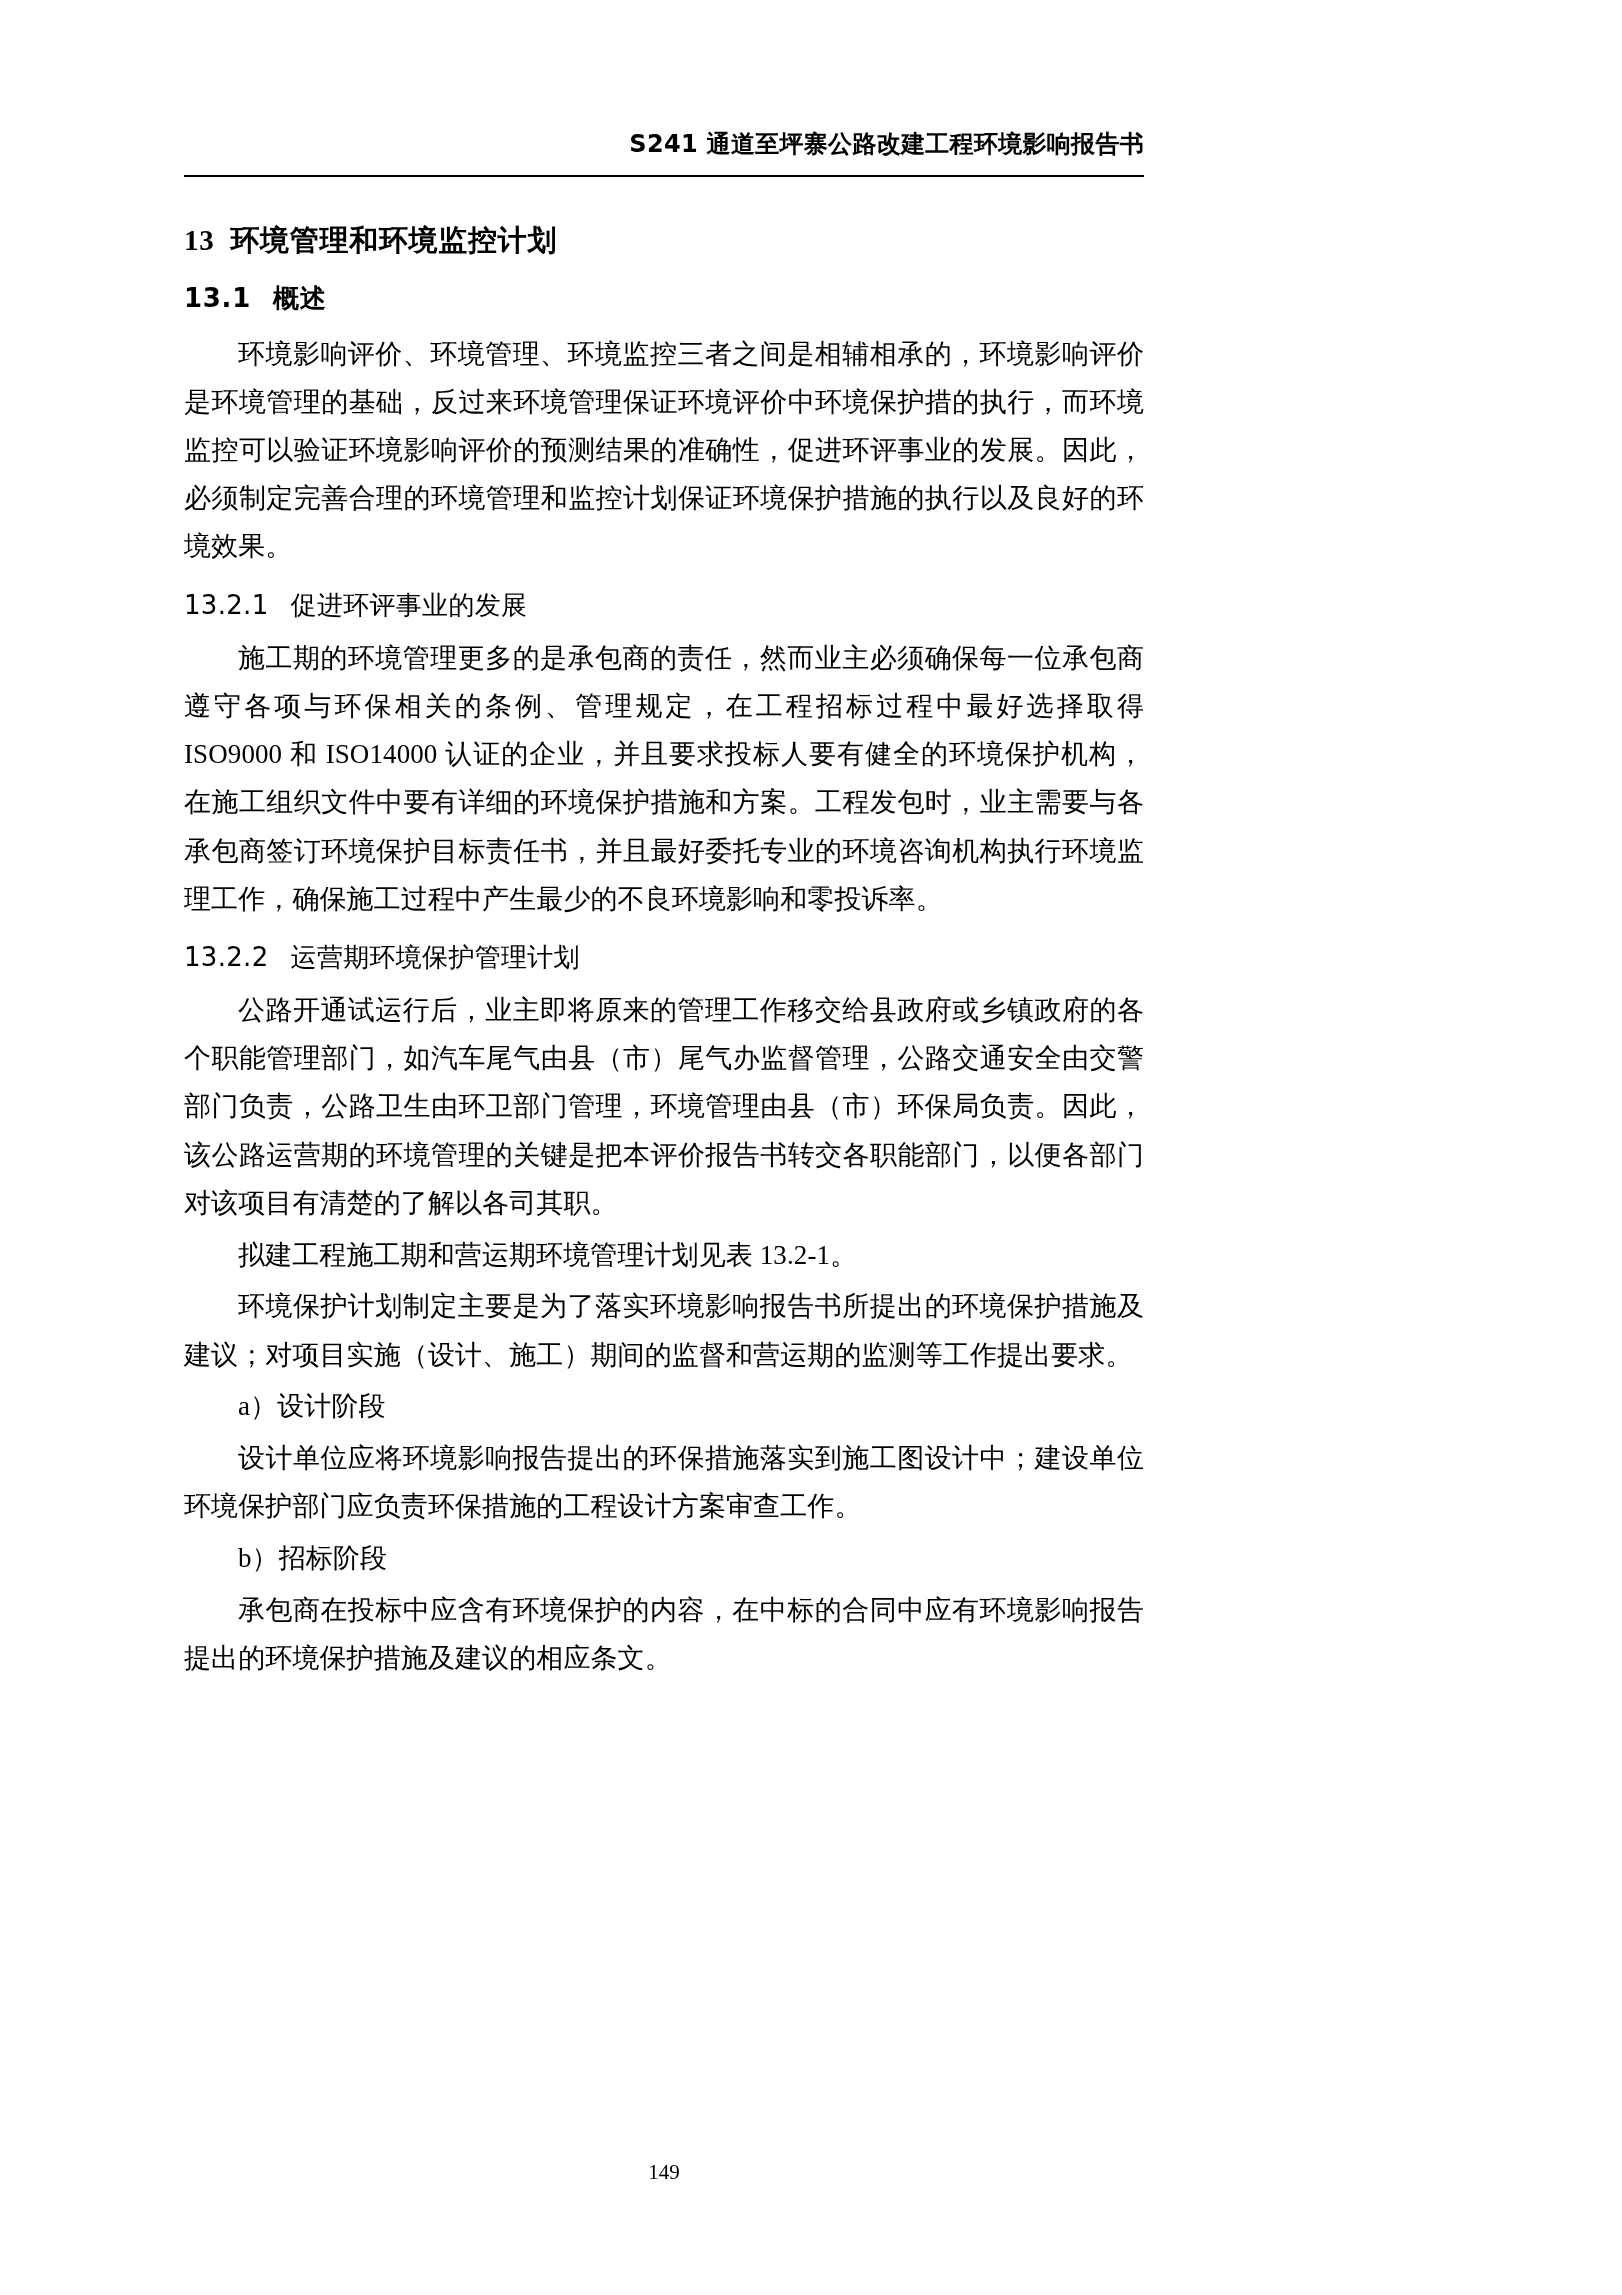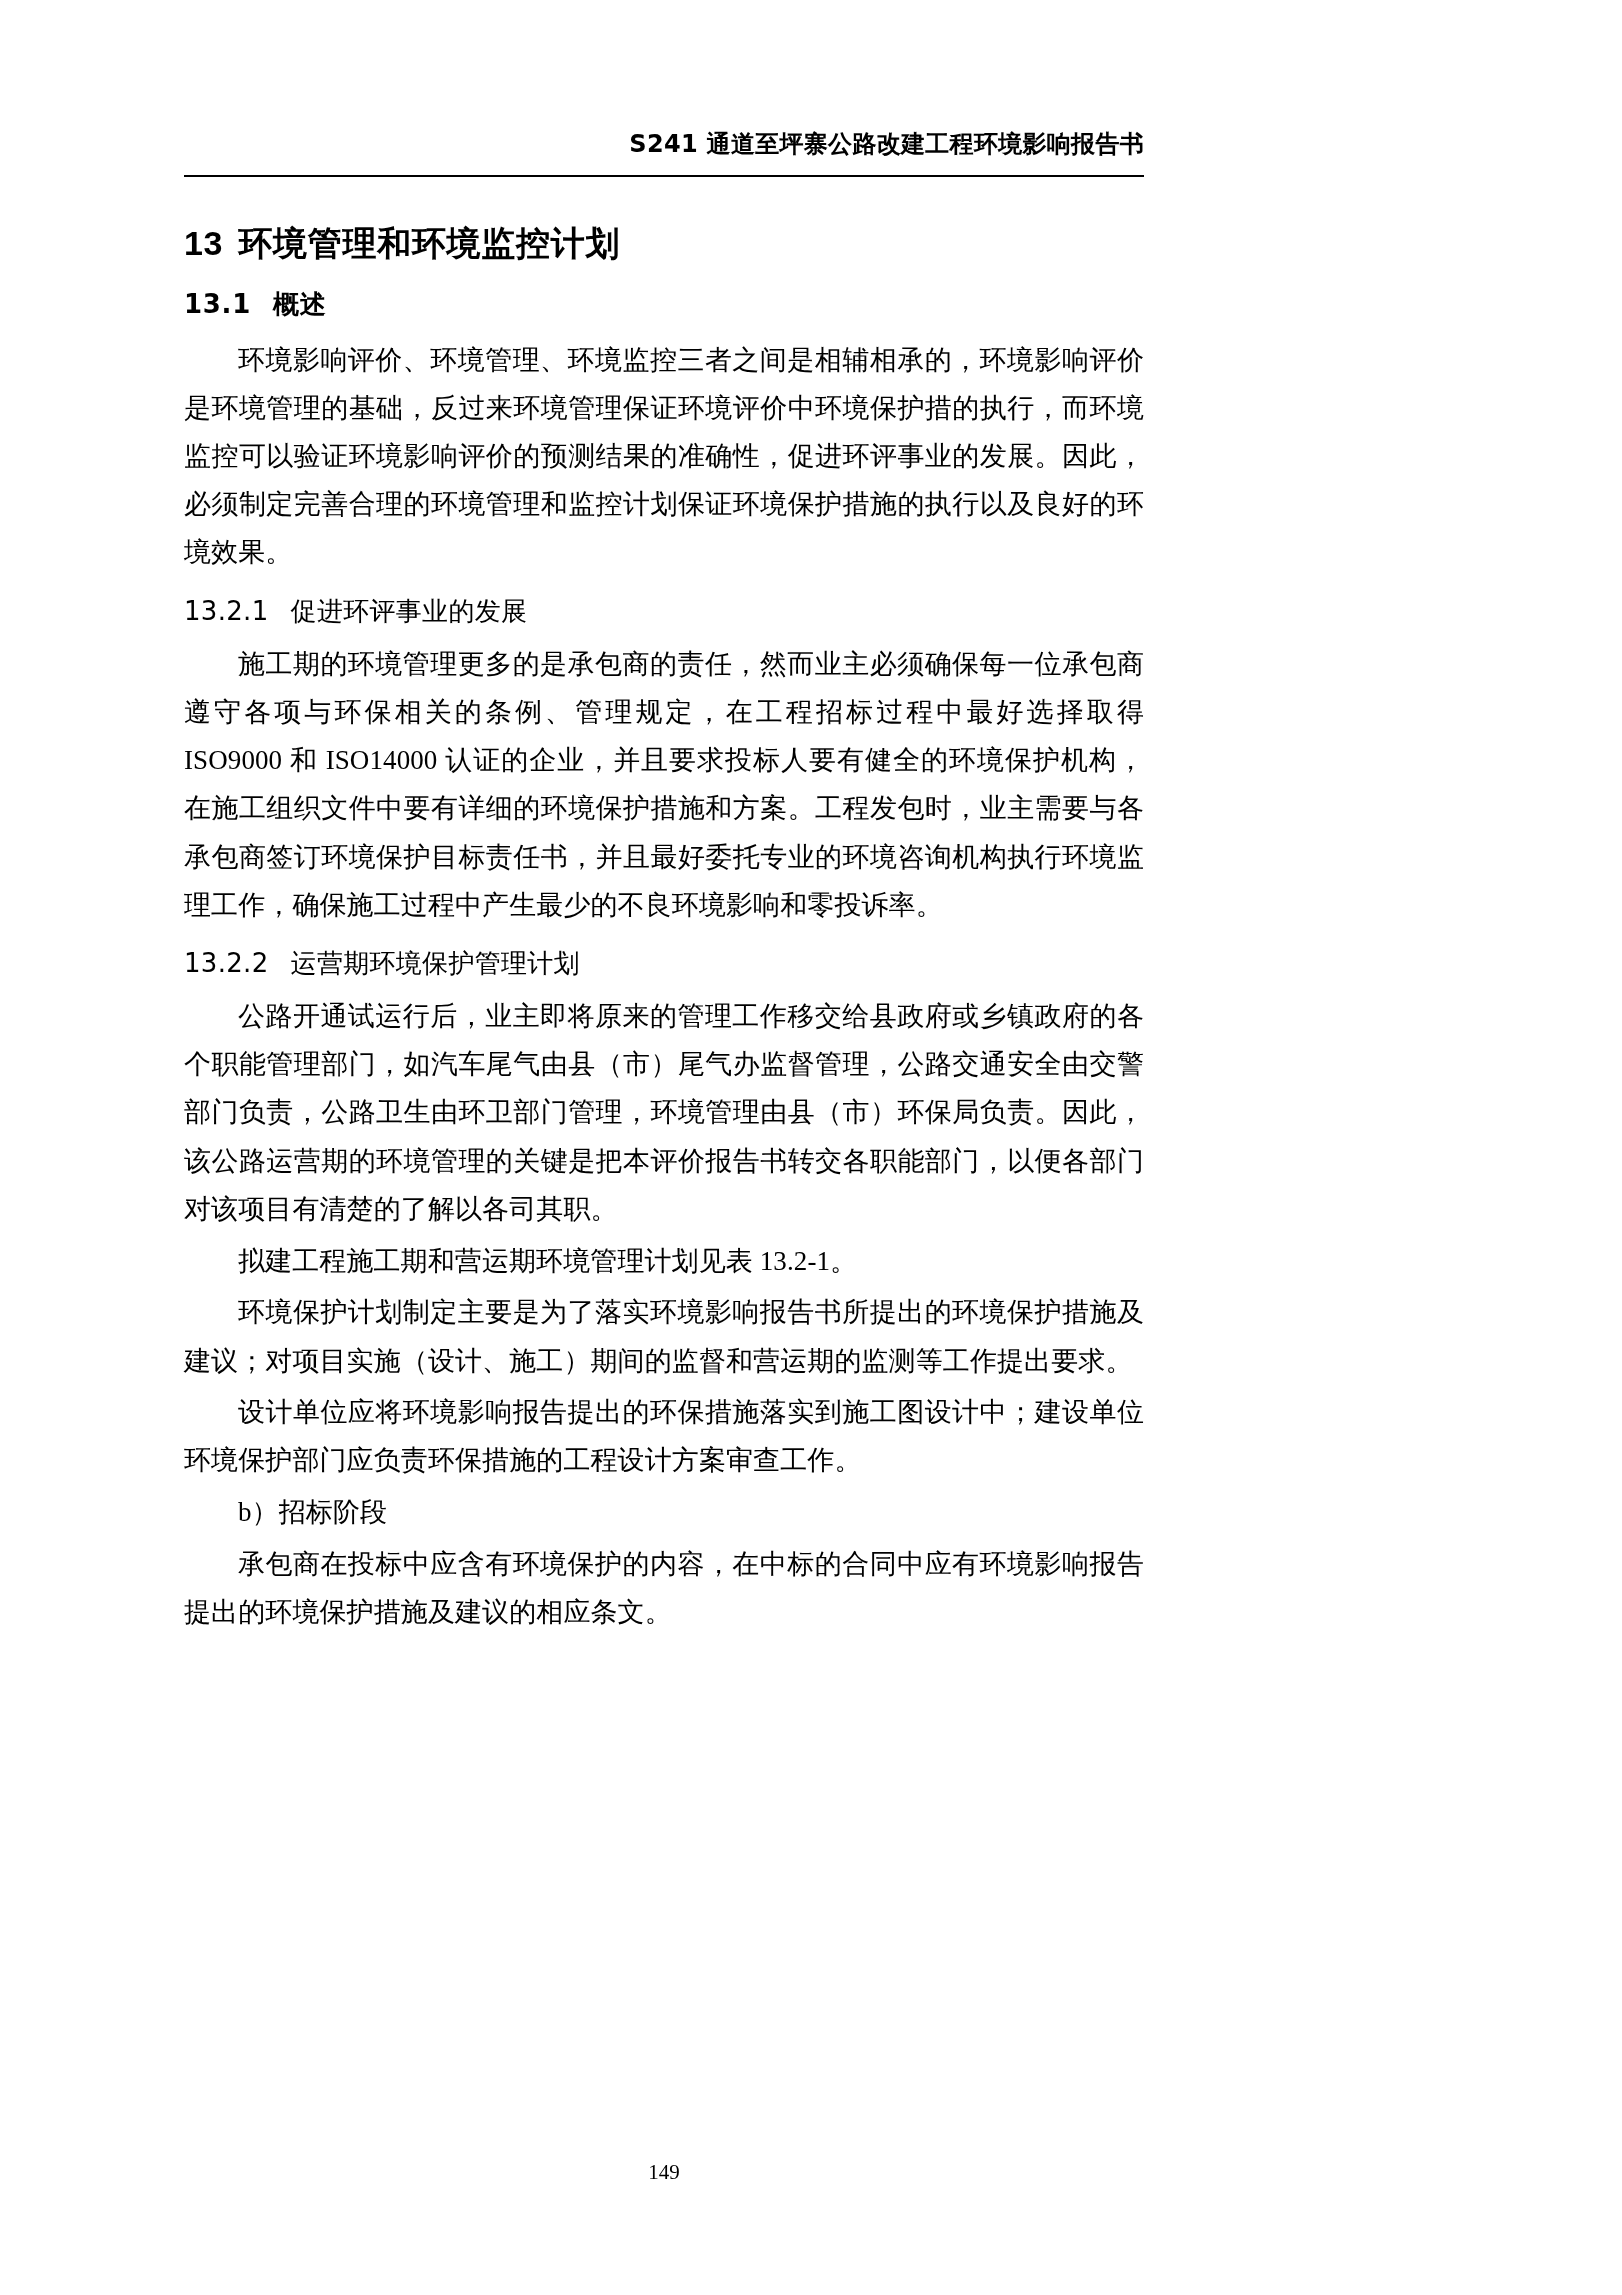--- a/index.html
+++ b/index.html
@@ -41,22 +41,22 @@
     height: 2px;
     background: #000000;
   }
   .content {
     position: absolute;
     top: 203px;
     left: 184px;
     right: 184px;
   }
   h1.sec {
-    font-family: Liberation Sans, sans-serif;
-    font-size: 34px;
+    font-family: Liberation Serif, serif;
+    font-size: 29px;
     font-weight: 700;
     margin: 18.3px 0 17px 0;
     letter-spacing: 0.7px;
   }
   h2.sec {
     font-family: "DejaVu Sans", "Liberation Sans", sans-serif;
     font-size: 26px;
     font-weight: 700;
     margin: 19.6px 0 14.4px 0;
     letter-spacing: 0.7px;
@@ -124,20 +124,21 @@
 
     <p class="body">施工期的环境管理更多的是承包商的责任，然而业主必须确保每一位承包商遵守各项与环保相关的条例、管理规定，在工程招标过程中最好选择取得 ISO9000 和 ISO14000 认证的企业，并且要求投标人要有健全的环境保护机构，在施工组织文件中要有详细的环境保护措施和方案。工程发包时，业主需要与各承包商签订环境保护目标责任书，并且最好委托专业的环境咨询机构执行环境监理工作，确保施工过程中产生最少的不良环境影响和零投诉率。</p>
 
     <h3 class="sec">
       <span>13.2.2</span><span class="heading-gap"></span><span>运营期环境保护管理计划</span>
     </h3>
 
     <p class="body">公路开通试运行后，业主即将原来的管理工作移交给县政府或乡镇政府的各个职能管理部门，如汽车尾气由县（市）尾气办监督管理，公路交通安全由交警部门负责，公路卫生由环卫部门管理，环境管理由县（市）环保局负责。因此，该公路运营期的环境管理的关键是把本评价报告书转交各职能部门，以便各部门对该项目有清楚的了解以各司其职。</p>
     <p class="body">拟建工程施工期和营运期环境管理计划见表 13.2-1。</p>
     <p class="body">环境保护计划制定主要是为了落实环境影响报告书所提出的环境保护措施及建议；对项目实施（设计、施工）期间的监督和营运期的监测等工作提出要求。</p>
+    <p class="body">a）设计阶段</p>
     <p class="body">设计单位应将环境影响报告提出的环保措施落实到施工图设计中；建设单位环境保护部门应负责环保措施的工程设计方案审查工作。</p>
     <p class="body">b）招标阶段</p>
     <p class="body">承包商在投标中应含有环境保护的内容，在中标的合同中应有环境影响报告提出的环境保护措施及建议的相应条文。</p>
 
   </div>
 
   <div class="footer">
     <span>149</span>
   </div>
 

